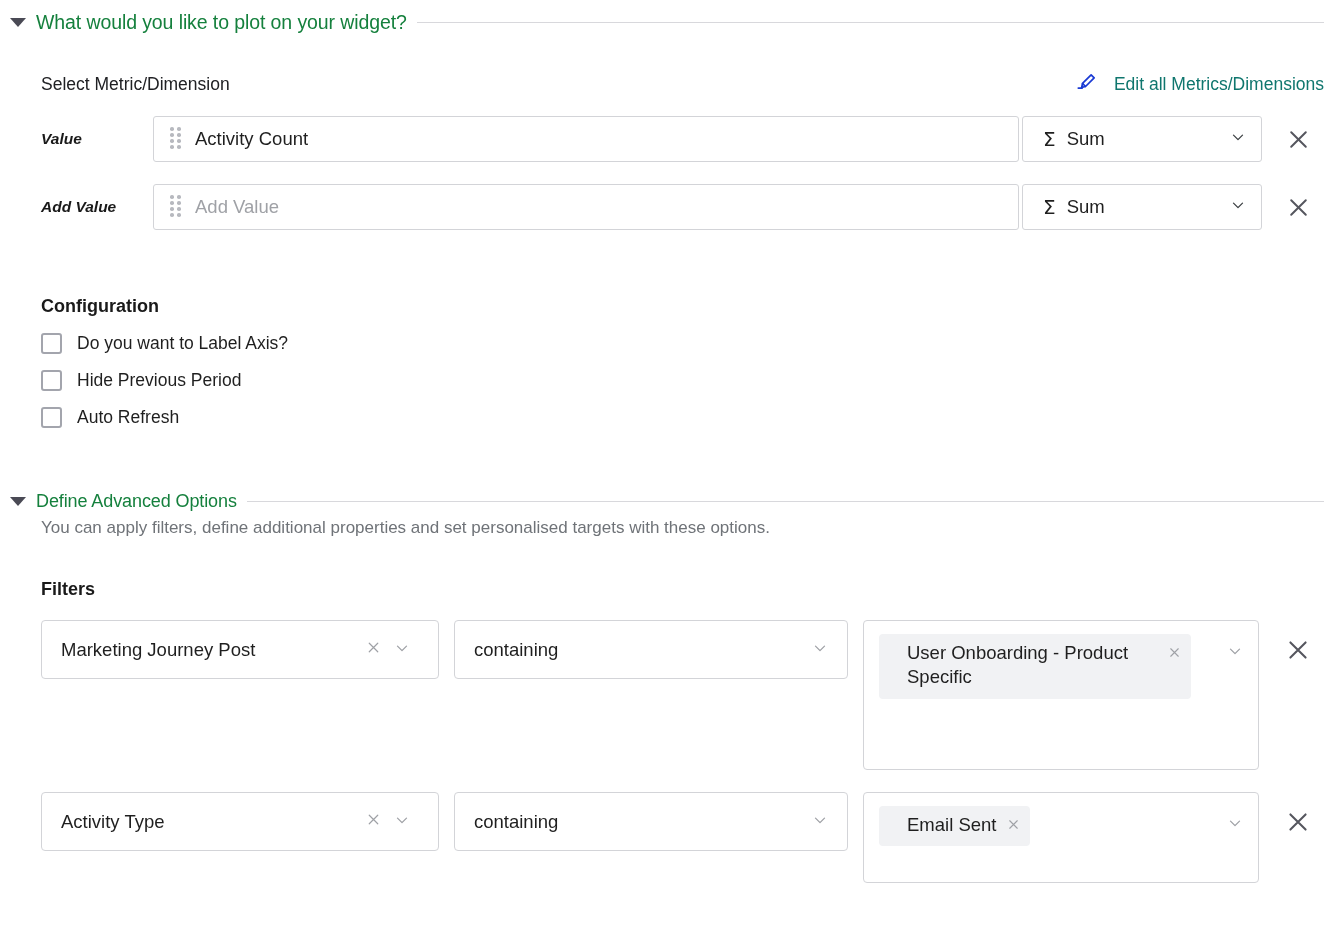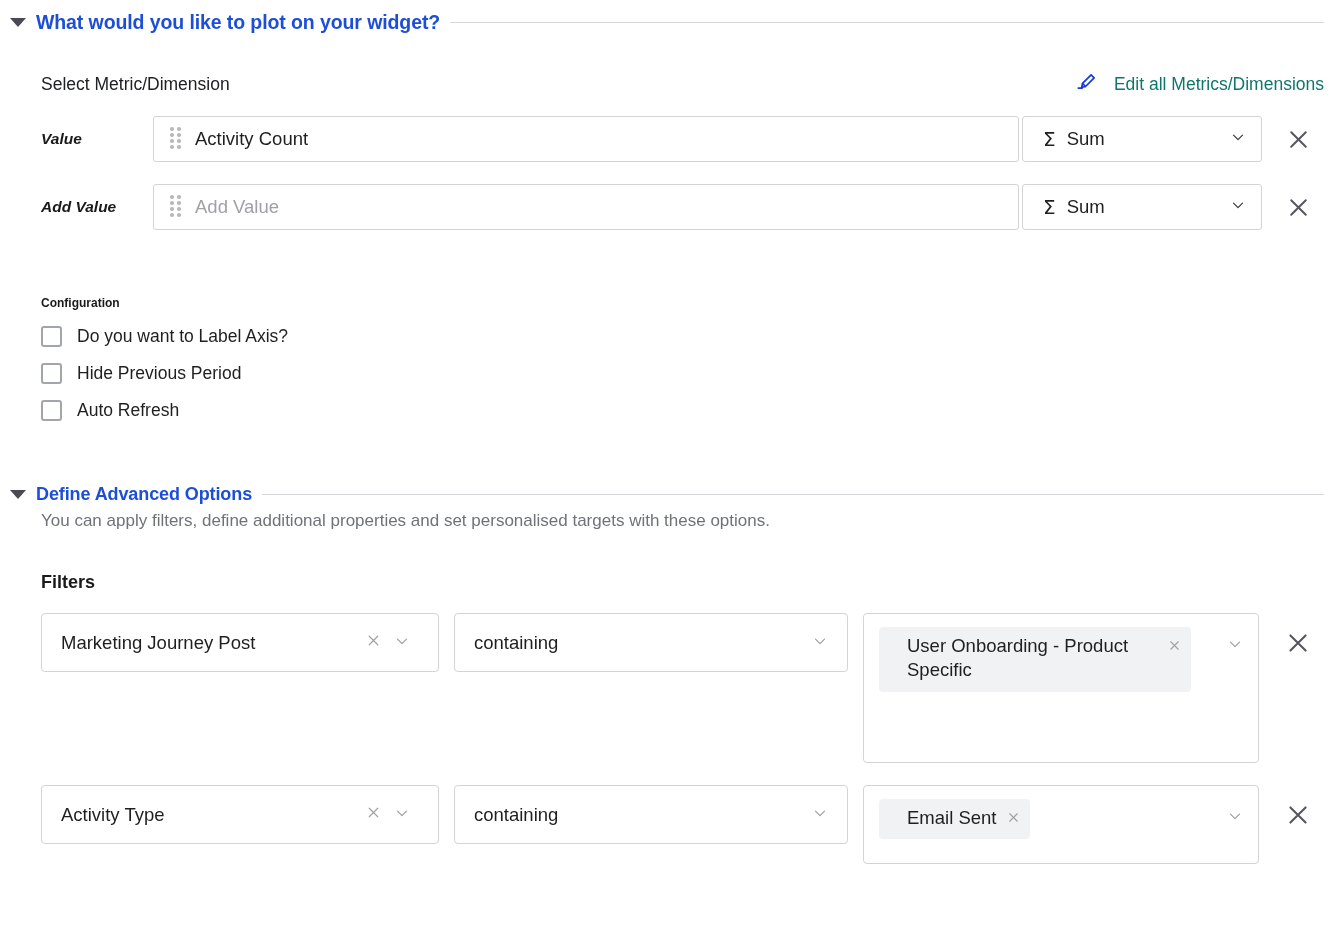--- a/index.html
+++ b/index.html
@@ -26,22 +26,22 @@
   .tri {
     width: 0; height: 0;
     border-left: 8px solid transparent;
     border-right: 8px solid transparent;
     border-top: 9px solid #4a4a55;
     flex: none;
     cursor: pointer;
   }
   .section-title {
     font-size: 19.5px;
-    font-weight: bold;
-    color: #1d4ed8;
+    font-weight: normal;
+    color: #15803d;
     white-space: nowrap;
     letter-spacing: -0.1px;
   }
   .section-title.small { font-size: 18px; }
   .hrule {
     flex: 1 1 auto;
     height: 1px;
     background: #d8d8dc;
     margin-right: 14px;
   }
@@ -154,21 +154,21 @@
     margin-left: 14px;
     display: flex;
     align-items: center;
     justify-content: center;
     cursor: pointer;
   }
 
   
   .config-block { margin-top: 66px; padding-left: 41px; }
   .config-title {
-    font-size: 12px;
+    font-size: 18px;
     font-weight: bold;
     color: #1a1a1a;
   }
   .check-row {
     display: flex;
     align-items: center;
     gap: 15px;
     margin-top: 16px;
     cursor: pointer;
   }
@@ -258,21 +258,21 @@
     border: 1px solid #d3d4d8;
     border-radius: 4px;
     background: #fff;
     display: flex;
     align-items: flex-start;
     padding: 13px 14px 13px 15px;
     flex: none;
     cursor: pointer;
   }
   .f-val.tall { height: 150px; }
-  .f-val.short { height: 79px; }
+  .f-val.short { height: 91px; }
   .chips {
     flex: 1 1 auto;
     display: flex;
     flex-wrap: wrap;
     gap: 6px;
     min-width: 0;
   }
   .chip {
     background: #f1f2f4;
     border-radius: 4px;

